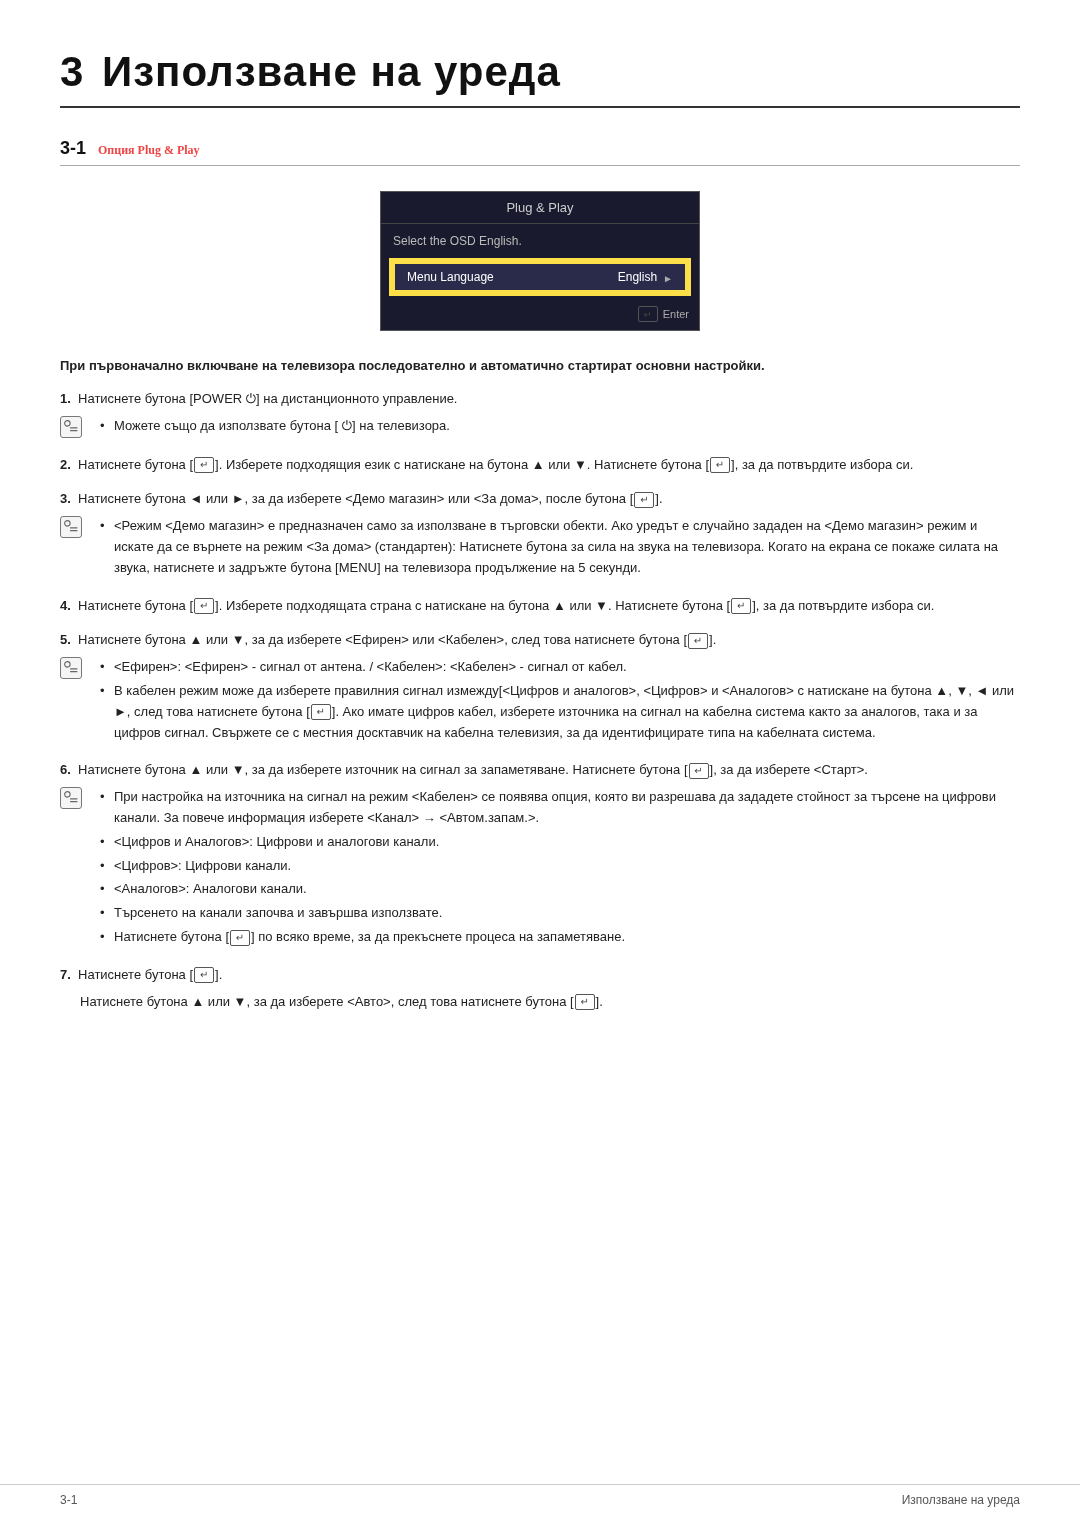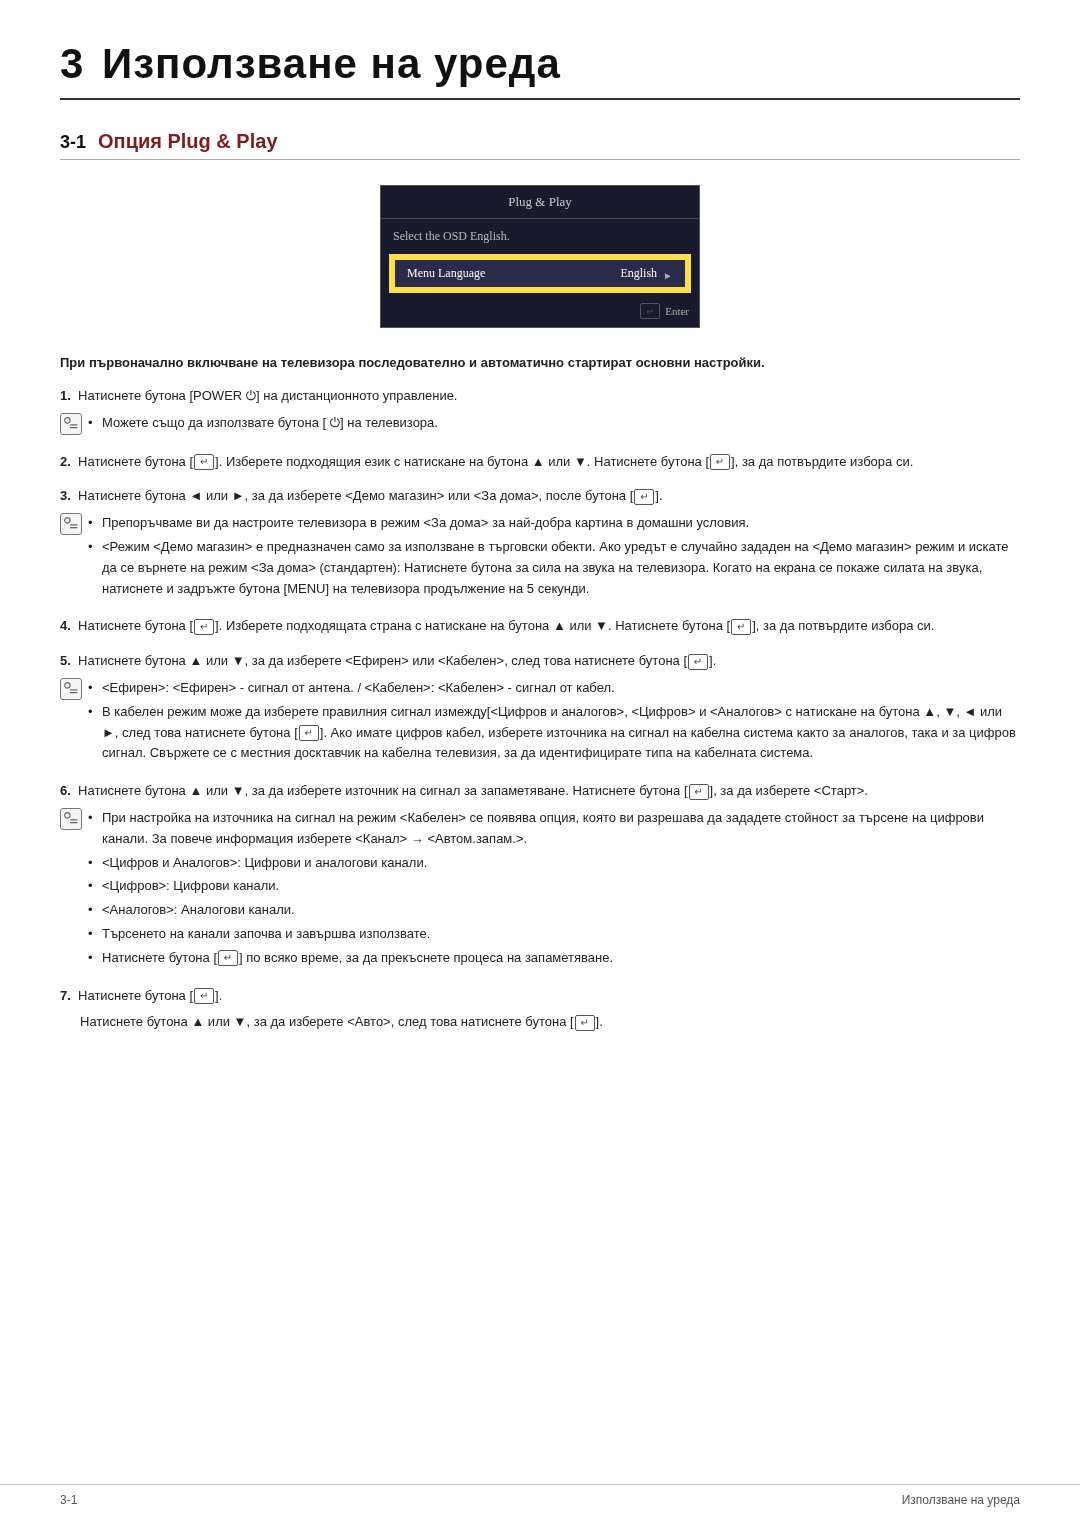--- a/index.html
+++ b/index.html
@@ -16,20 +16,21 @@
 
     .page {
       padding: 40px 60px 60px 60px;
       max-width: 1080px;
     }
 
     .chapter-header {
       border-bottom: 2px solid #333;
       padding-bottom: 10px;
       margin-bottom: 30px;
+      margin-top: 8px;
     }
 
     .chapter-title {
       font-size: 42px;
       font-weight: bold;
       color: #111;
       letter-spacing: 1px;
     }
 
     .chapter-number {
@@ -48,32 +49,32 @@
       gap: 12px;
     }
 
     .section-number {
       font-size: 18px;
       font-weight: bold;
       color: #111;
     }
 
     .section-title {
-      font-size: 20px;
-      font-weight: bold;
-      color: #7f1d1d;
+      font-size: 12px;
+      font-weight: bold;
+      color: #ef4444;
+      font-family: Liberation Serif, serif;
     }
 
     
     .osd-box-wrapper {
       display: flex;
       justify-content: center;
       margin-bottom: 25px;
       margin-top: 10px;
-      font-family: Liberation Serif, serif;
     }
 
     .osd-box {
       width: 320px;
       background: #1a1a2e;
       border: 1px solid #555;
       color: #ddd;
       font-size: 13px;
       padding: 0;
     }
@@ -186,21 +187,21 @@
       justify-content: space-between;
       padding: 0 60px;
       font-size: 12px;
       color: #555;
       border-top: 1px solid #ccc;
       padding-top: 8px;
     }
 
     .indented-note {
       display: flex;
-      gap: 4px;
+      gap: 16px;
       margin-top: 6px;
       margin-left: 0;
       padding-left: 0;
     }
 
     .indented-note-content {
       flex: 1;
     }
 
     .enter-icon {
@@ -287,21 +288,20 @@
       <div class="indented-note">
         <div>
           <svg width="22" height="22" viewBox="0 0 22 22" style="border:1.5px solid #777;border-radius:3px;background:#f5f5f5;">
             <circle cx="7" cy="7" r="3" fill="none" stroke="#666" stroke-width="1.2"></circle>
             <line x1="10" y1="12" x2="18" y2="12" stroke="#666" stroke-width="1.2"></line>
             <line x1="10" y1="15" x2="18" y2="15" stroke="#666" stroke-width="1.2"></line>
           </svg>
         </div>
         <div class="indented-note-content">
           <ul class="bullet-items">
-            <li>Препоръчваме ви да настроите телевизора в режим &lt;За дома&gt; за най-добра картина в домашни условия.</li>
             <li>&lt;Режим &lt;Демо магазин&gt; е предназначен само за използване в търговски обекти. Ако уредът е случайно зададен на &lt;Демо магазин&gt; режим и искате да се върнете на режим &lt;За дома&gt; (стандартен): Натиснете бутона за сила на звука на телевизора. Когато на екрана се покаже силата на звука, натиснете и задръжте бутона [MENU] на телевизора продължение на 5 секунди.</li>
           </ul>
         </div>
       </div>
     </div>
 
     <div class="numbered-item">
       <p class="numbered-item-header">
         <strong>4.</strong>&nbsp; Натиснете бутона [<span class="enter-icon">↵</span>]. Изберете подходящата страна с натискане на бутона ▲ или ▼. Натиснете бутона [<span class="enter-icon">↵</span>], за да потвърдите избора си.
       </p>

